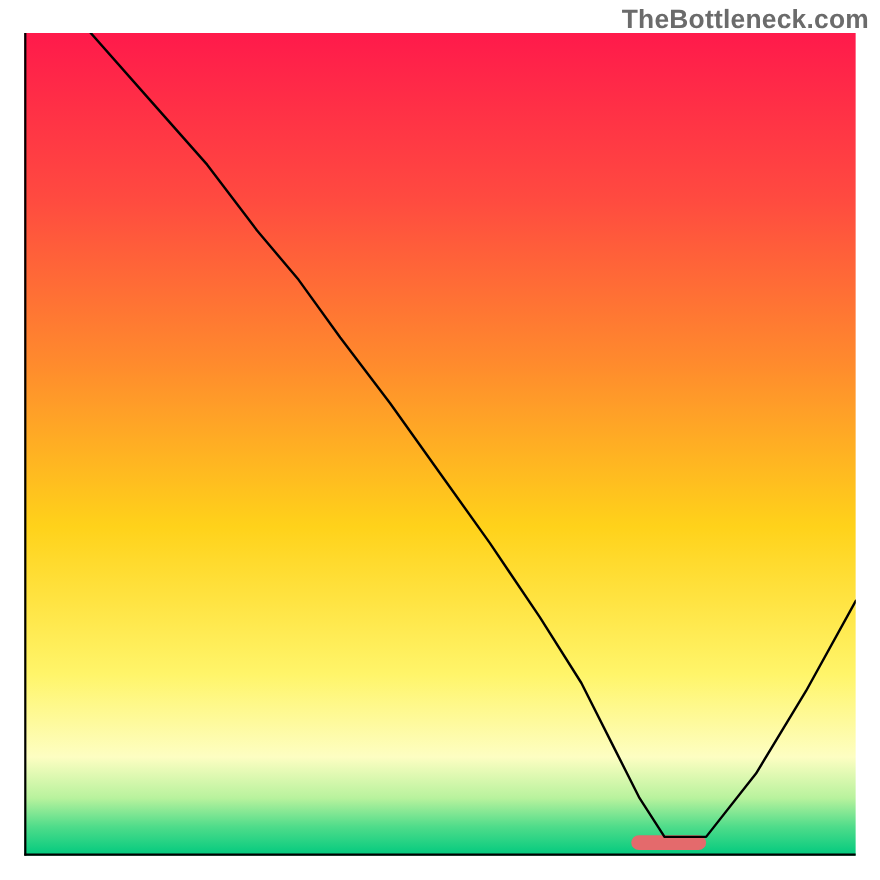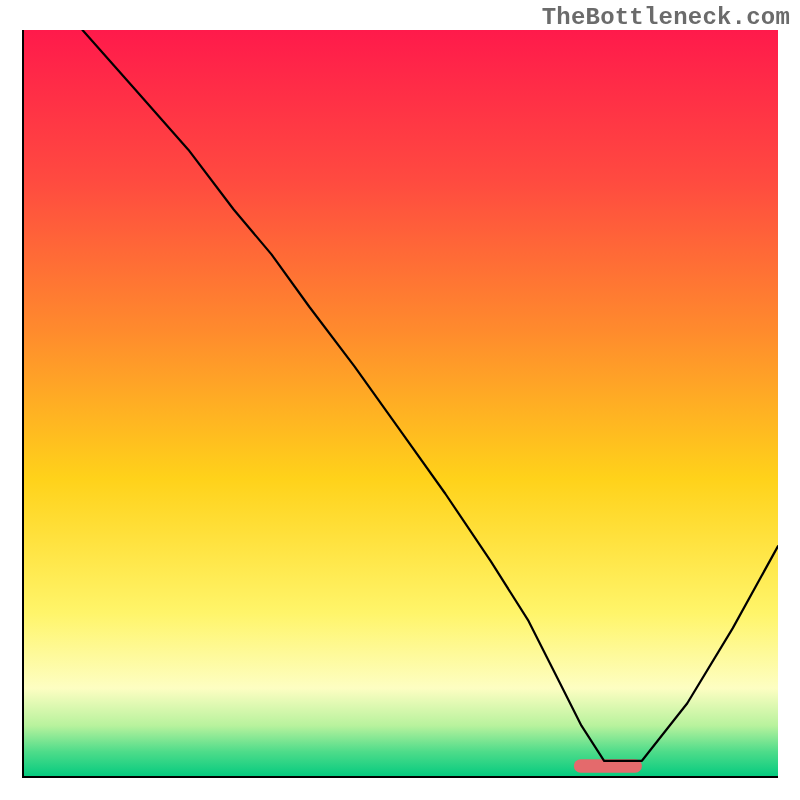--- a/index.html
+++ b/index.html
@@ -12,21 +12,21 @@
   }
   .stage {
     position: relative;
     width: 800px;
     height: 800px;
   }
   .watermark {
     position: absolute;
     top: 4px;
     right: 10px;
-    font-family: Liberation Mono, monospace;
+    font-family: Liberation Sans, sans-serif;
     font-size: 24px;
     font-weight: 600;
     color: #6b6b6b;
     letter-spacing: 0.2px;
     user-select: none;
   }
   .plot {
     position: absolute;
     left: 22px;
     top: 30px;

